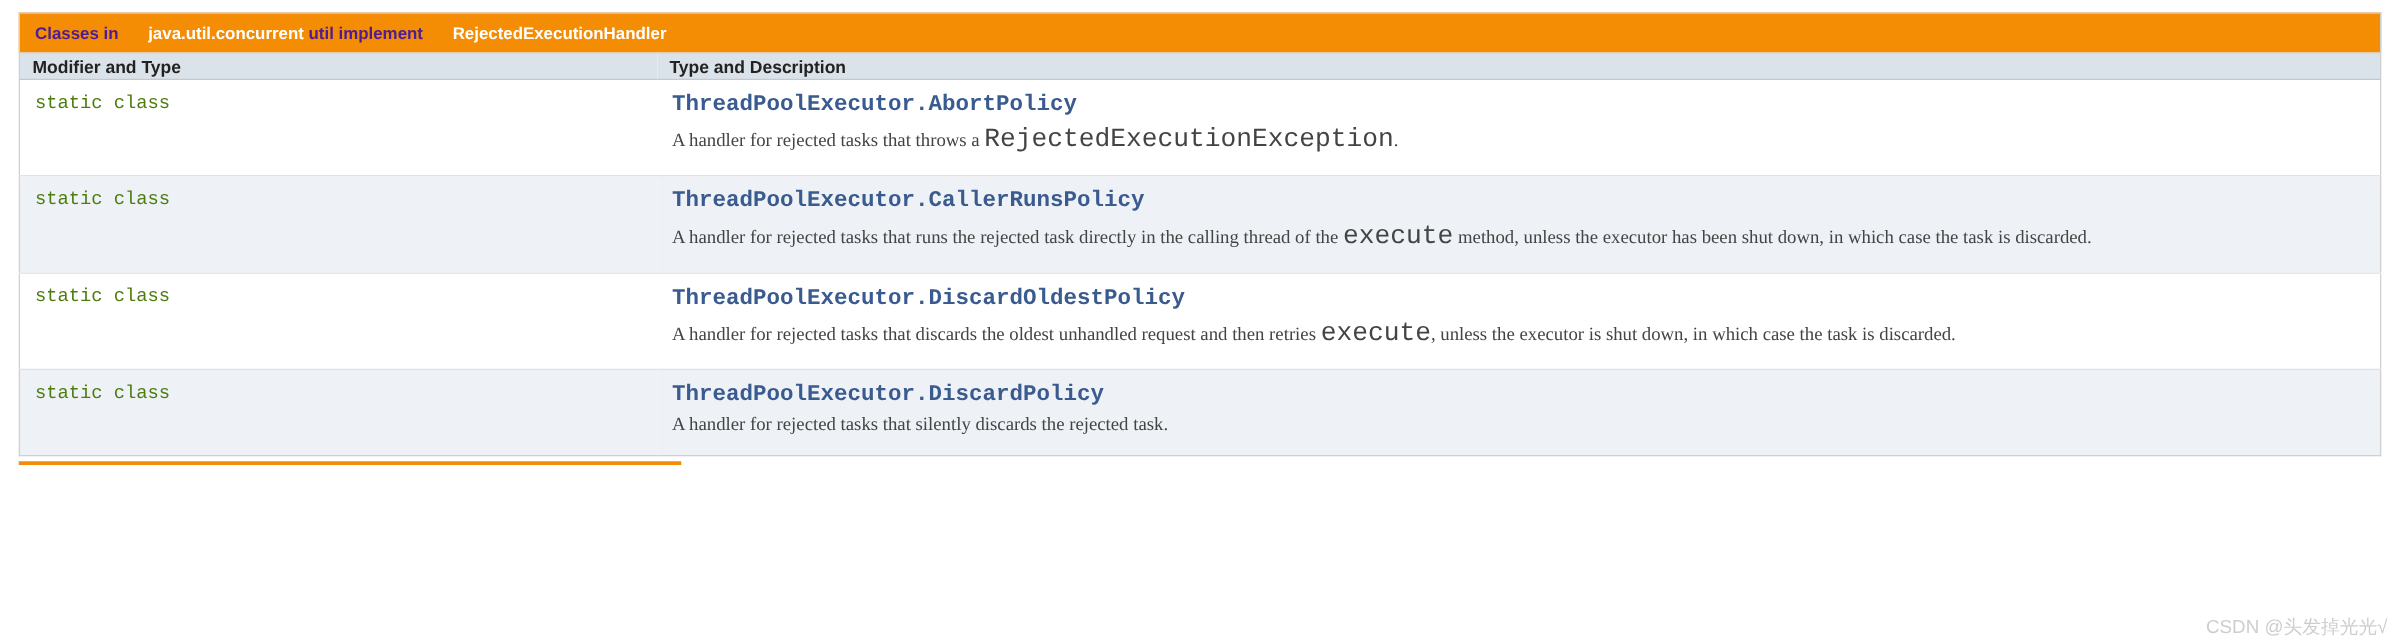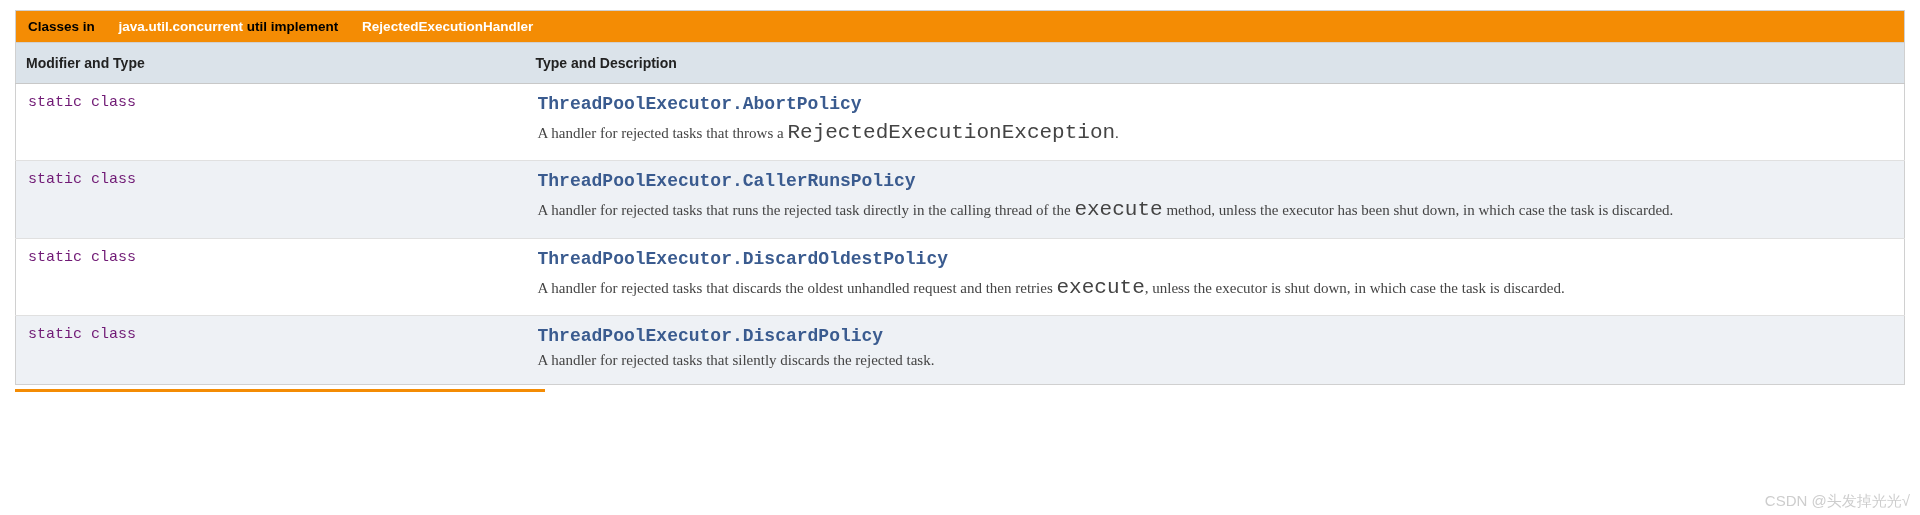--- a/index.html
+++ b/index.html
@@ -21,39 +21,39 @@
       background: #f48c04;
       color: #333;
       font-weight: bold;
       padding: 8px 12px;
       font-family: Verdana, Arial, sans-serif;
       font-size: 13.5px;
       border: 1px solid #d0d0d0;
       border-bottom: none;
     }
     .caption-bar .dark-text {
-      color: #000000;
+      color: #4c1d95;
     }
     .caption-bar .light-link {
       color: #ffffff;
       margin-left: 20px;
     }
     table {
       width: 100%;
       border-collapse: collapse;
       border: 1px solid #d0d0d0;
     }
     thead th {
       background: #dbe3ea;
       color: #222;
       font-weight: bold;
       font-family: Verdana, Arial, sans-serif;
       font-size: 14px;
       text-align: left;
-      padding: 12px 10px;
+      padding: 2px 10px;
       border-bottom: 1px solid #c8c8c8;
     }
     thead th:first-child {
       width: 27%;
     }
     tbody tr.row-white {
       background: #ffffff;
     }
     tbody tr.row-gray {
       background: #eef1f5;
@@ -62,21 +62,21 @@
       vertical-align: top;
       padding: 10px 12px 12px 12px;
       border-top: 1px solid #e0e0e0;
     }
     tbody tr:first-child td {
       border-top: none;
     }
     .modifier {
       font-family: 'Courier New', Courier, monospace;
       font-size: 15px;
-      color: #701a75;
+      color: #4d7c0f;
     }
     .class-link {
       font-family: 'Courier New', Courier, monospace;
       font-size: 18px;
       font-weight: bold;
       color: #3a5b8f;
     }
     .description {
       font-family: Georgia, 'Times New Roman', serif;
       font-size: 15px;

